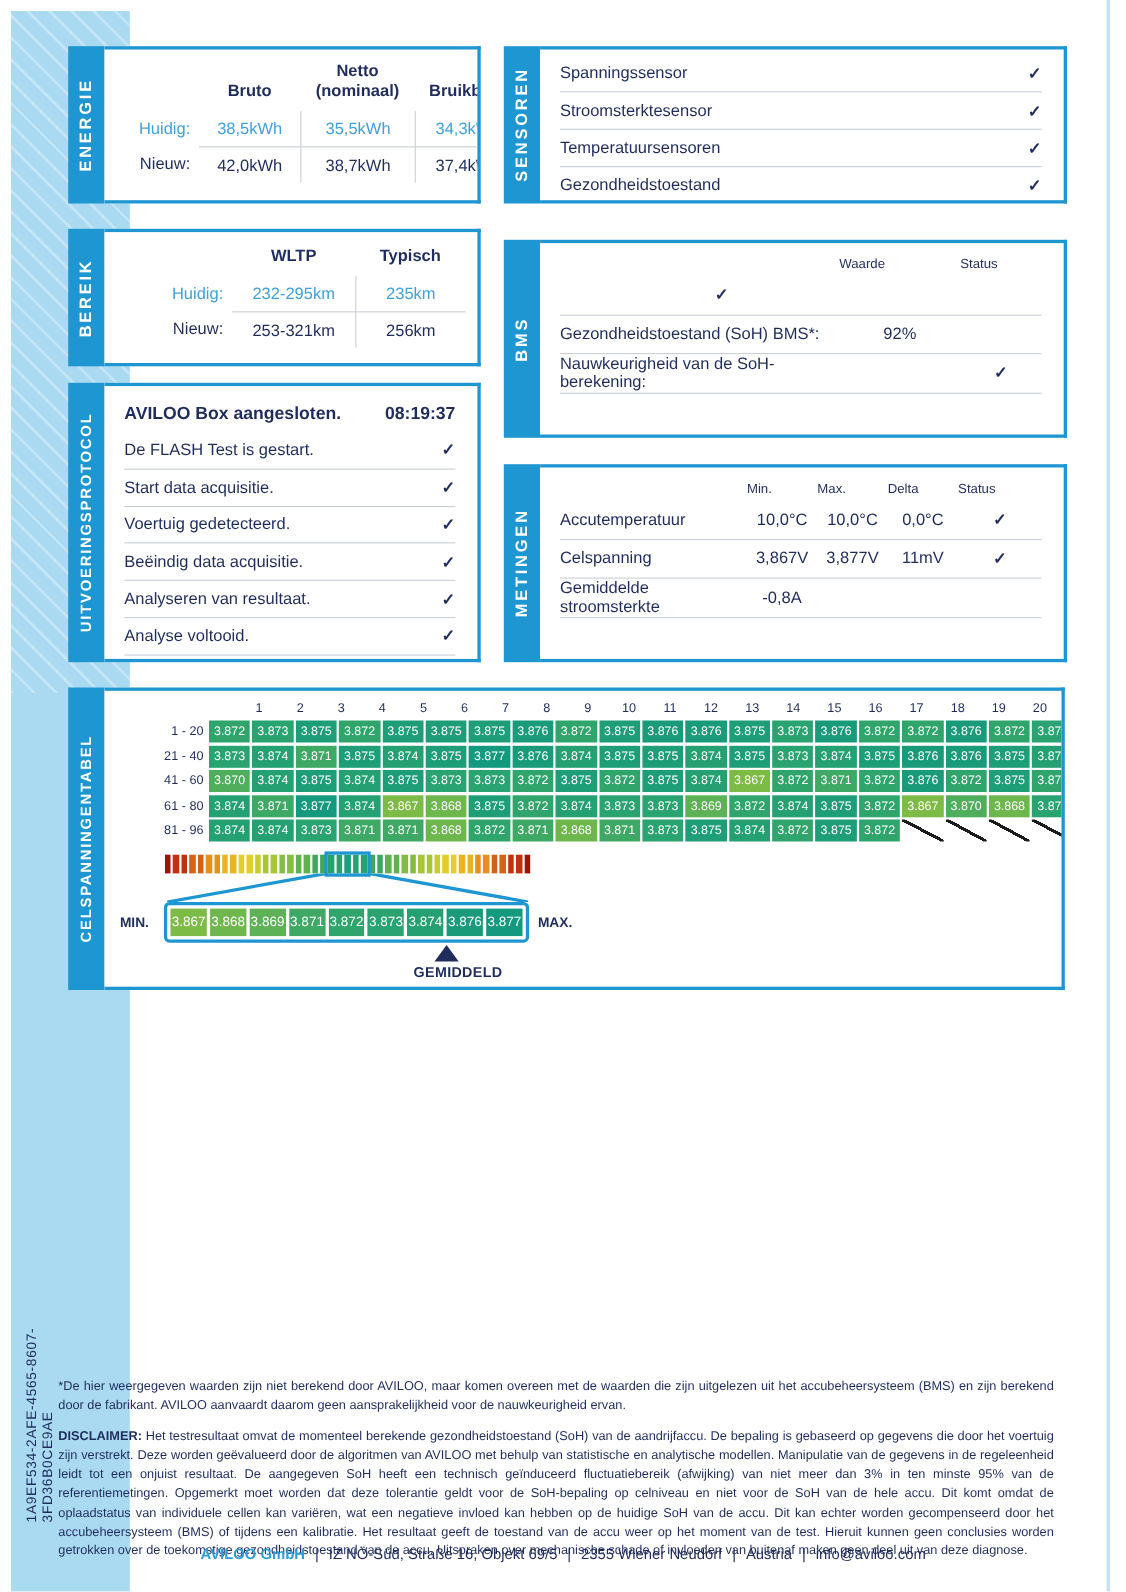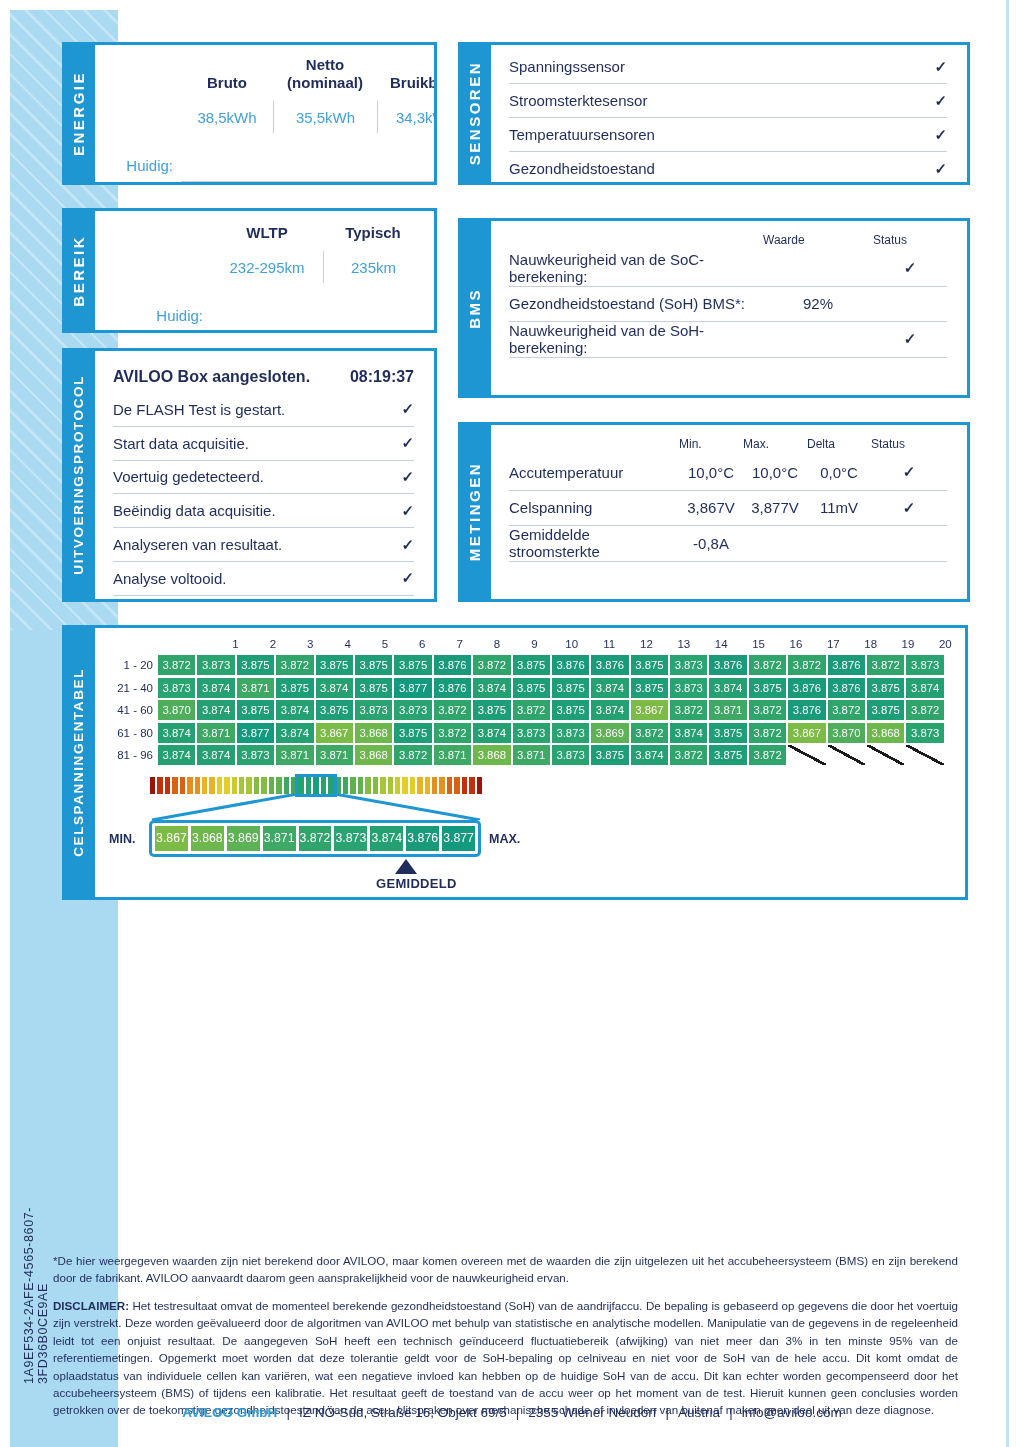--- a/index.html
+++ b/index.html
@@ -41,21 +41,21 @@
   .sensor-list .lrow{height:33px;justify-content:center;}
 
   
   .egrid{display:grid;grid-template-columns:80px 92px 104px 96px;padding:8px 10px 0 6px;text-align:center;}
   .bgrid{display:grid;grid-template-columns:110px 112px 100px;padding:6px 14px 0 6px;text-align:center;}
   .ghead{font-weight:bold;font-size:15px;display:flex;align-items:flex-end;justify-content:center;
       padding-bottom:8px;line-height:1.25;}
   .egrid .ghead{height:40px;}
   .bgrid .ghead{height:26px;}
   .gcell{height:32px;display:flex;align-items:center;justify-content:center;font-size:15px;}
-  .glabel{justify-content:flex-end;padding-right:8px;margin-top:48px;}
+  .glabel{justify-content:flex-end;padding-right:8px;}
   .hl{color:var(--lblue);}
   .vsep{border-left:1px solid var(--sep);}
   .hsep{border-top:1px solid var(--sep);}
 
   
   .thead{display:flex;align-items:center;margin:8px 20px 0 18px;font-size:12px;height:22px;}
   .thead .sp{flex:1;}
   .hc{text-align:left;}
   .bms-v{width:110px;}
   .bms-s{width:74px;}
@@ -66,21 +66,21 @@
 
   
   .proto-title{display:flex;justify-content:space-between;align-items:center;
       margin:12px 20px 2px 18px;font-weight:bold;font-size:16px;height:28px;}
   .proto-steps .lrow{height:32.8px;}
 
   
   .ct-wrap{padding-top:10px;}
   .ct-cols{display:flex;margin-left:63px;height:17px;}
   .ct-cols .cn{width:37.4px;margin-right:2px;text-align:center;font-size:11.5px;color:var(--navy);}
-  .ct-row{display:flex;align-items:center;margin-bottom:2.5px;}
+  .ct-row{display:flex;align-items:center;margin-bottom:2.5px;padding-left:32px;}
   .ct-row .rl{width:58px;text-align:right;margin-right:5px;font-size:11.5px;color:var(--navy);flex:none;}
   .cell{width:37.4px;height:20px;margin-right:2px;line-height:20px;text-align:center;
       color:#fff;font-size:11.3px;flex:none;}
   .cell.slash{background:linear-gradient(to top right, transparent 46%, #1b1b1b 46%, #1b1b1b 54%, transparent 54%);}
   .scalebar{margin:12px 0 0 55px;width:332px;height:17px;display:flex;gap:2px;position:relative;}
   .seg{flex:1;}
   .scale-highlight{position:absolute;left:145px;top:-3px;width:42px;height:23px;
       border:3px solid var(--blue);box-sizing:border-box;background:transparent;}
   .zoomlines{display:block;margin-left:55px;width:332px;height:26px;}
   .legend-row{display:flex;align-items:center;margin-left:14px;}
@@ -195,21 +195,20 @@
         <span>BMS</span>
       </div>
     <div class="pbody">
       <div class="thead">
         <span class="sp"></span>
         <span class="hc bms-v">Waarde</span>
         <span class="hc bms-s">Status</span>
       </div>
       <div class="bms-rows" id="bms-rows">
           <div class="lrow">
-            <span class="lbl">Nauwkeurigheid van de SoC-berekening:</span>
             <span class="cellv bms-v"></span>
             <span class="cellv bms-s chk">✓</span>
           </div>
           <div class="lrow">
             <span class="lbl">Gezondheidstoestand (SoH) BMS*:</span>
             <span class="cellv bms-v">92%</span>
             <span class="cellv bms-s "></span>
           </div>
           <div class="lrow">
             <span class="lbl">Nauwkeurigheid van de SoH-berekening:</span>

